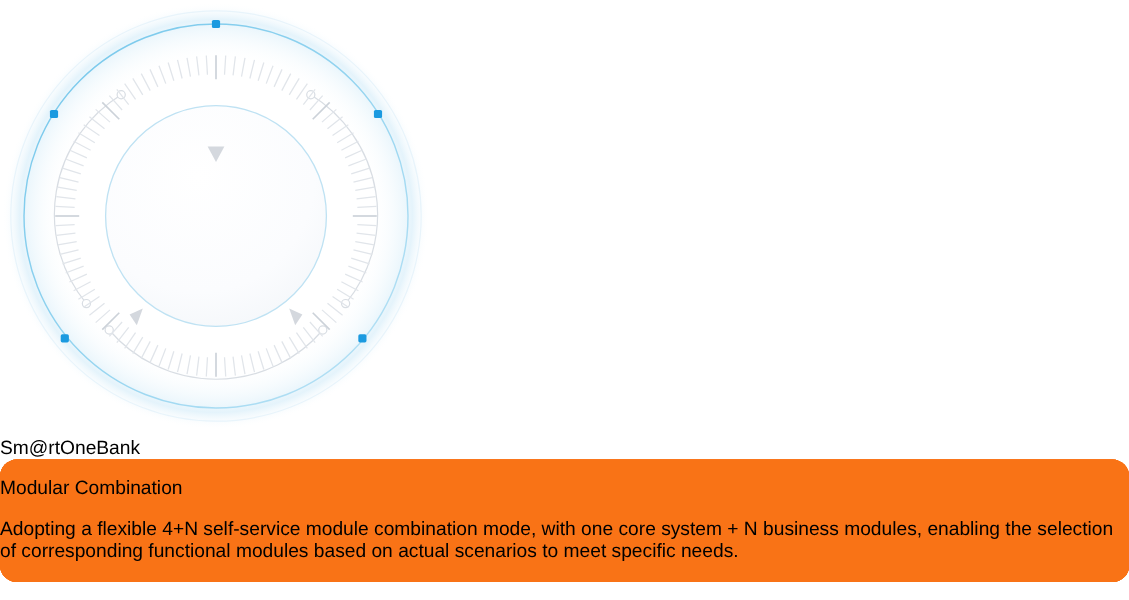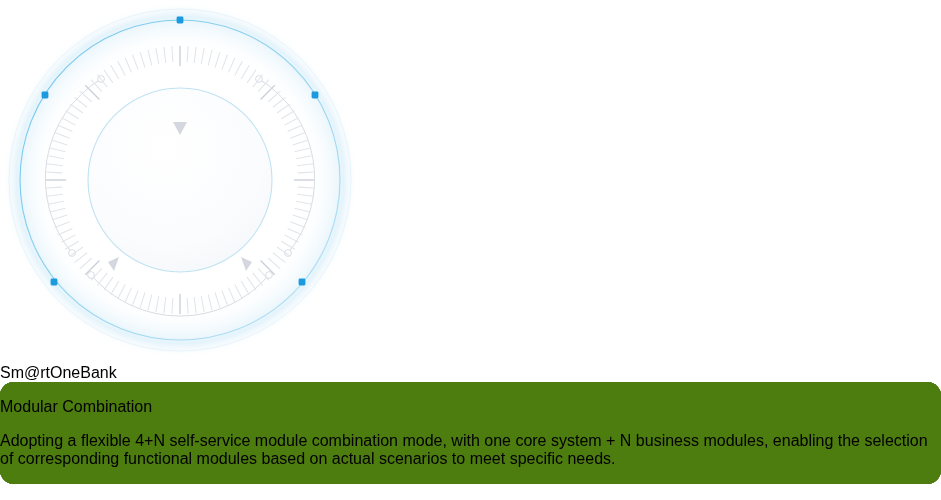--- a/index.html
+++ b/index.html
@@ -17,21 +17,21 @@
 
   #stage {
     position: relative;
     width: 941px;
     height: 500px;
   }
 
   
   .card {
     position: absolute;
-    background: #4d7c0f;
+    background: #f97316;
     border-radius: 14px;
     box-sizing: border-box;
     box-shadow: 0 2px 10px rgba(140,150,170,0.13），0 1px 3px rgba(140,150,170,0.10);
     box-shadow: 0 3px 12px rgba(145,155,175,0.15), 0 1px 4px rgba(145,155,175,0.10);
     padding: 14px 18px 16px 18px;
   }
   .card-title {
     font-size: 16.5px;
     font-weight: bold;
     color: #4a4f57;

